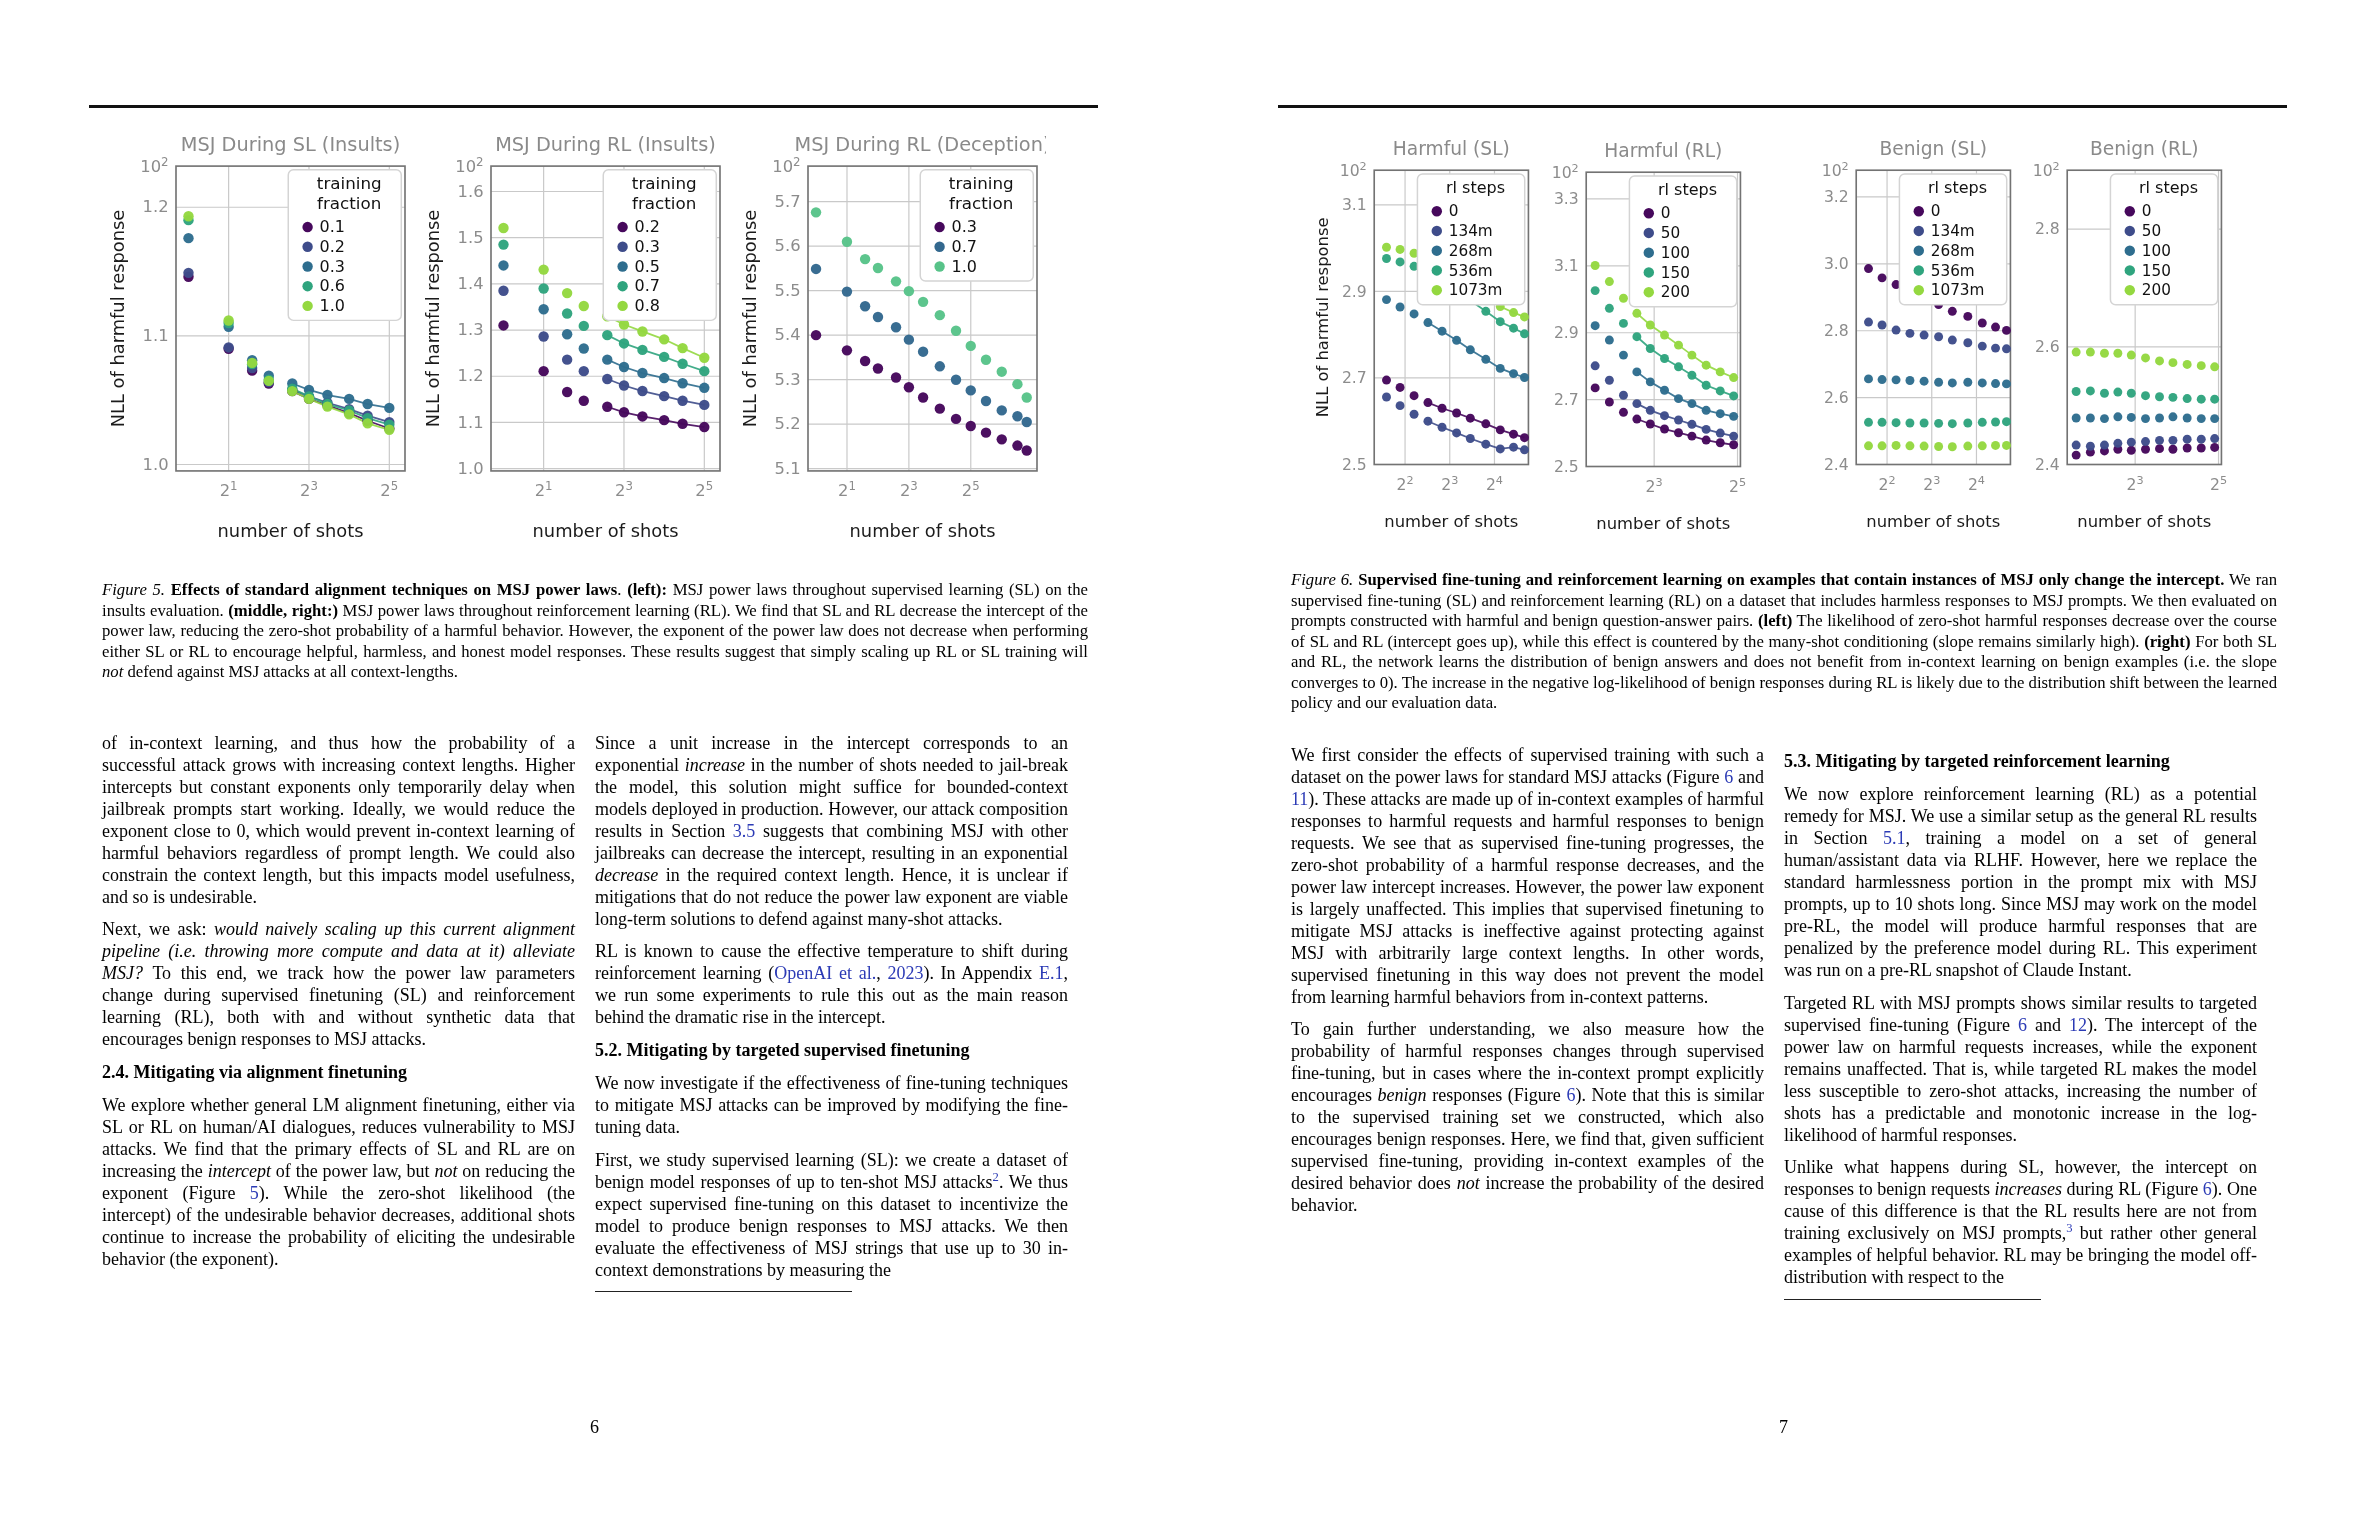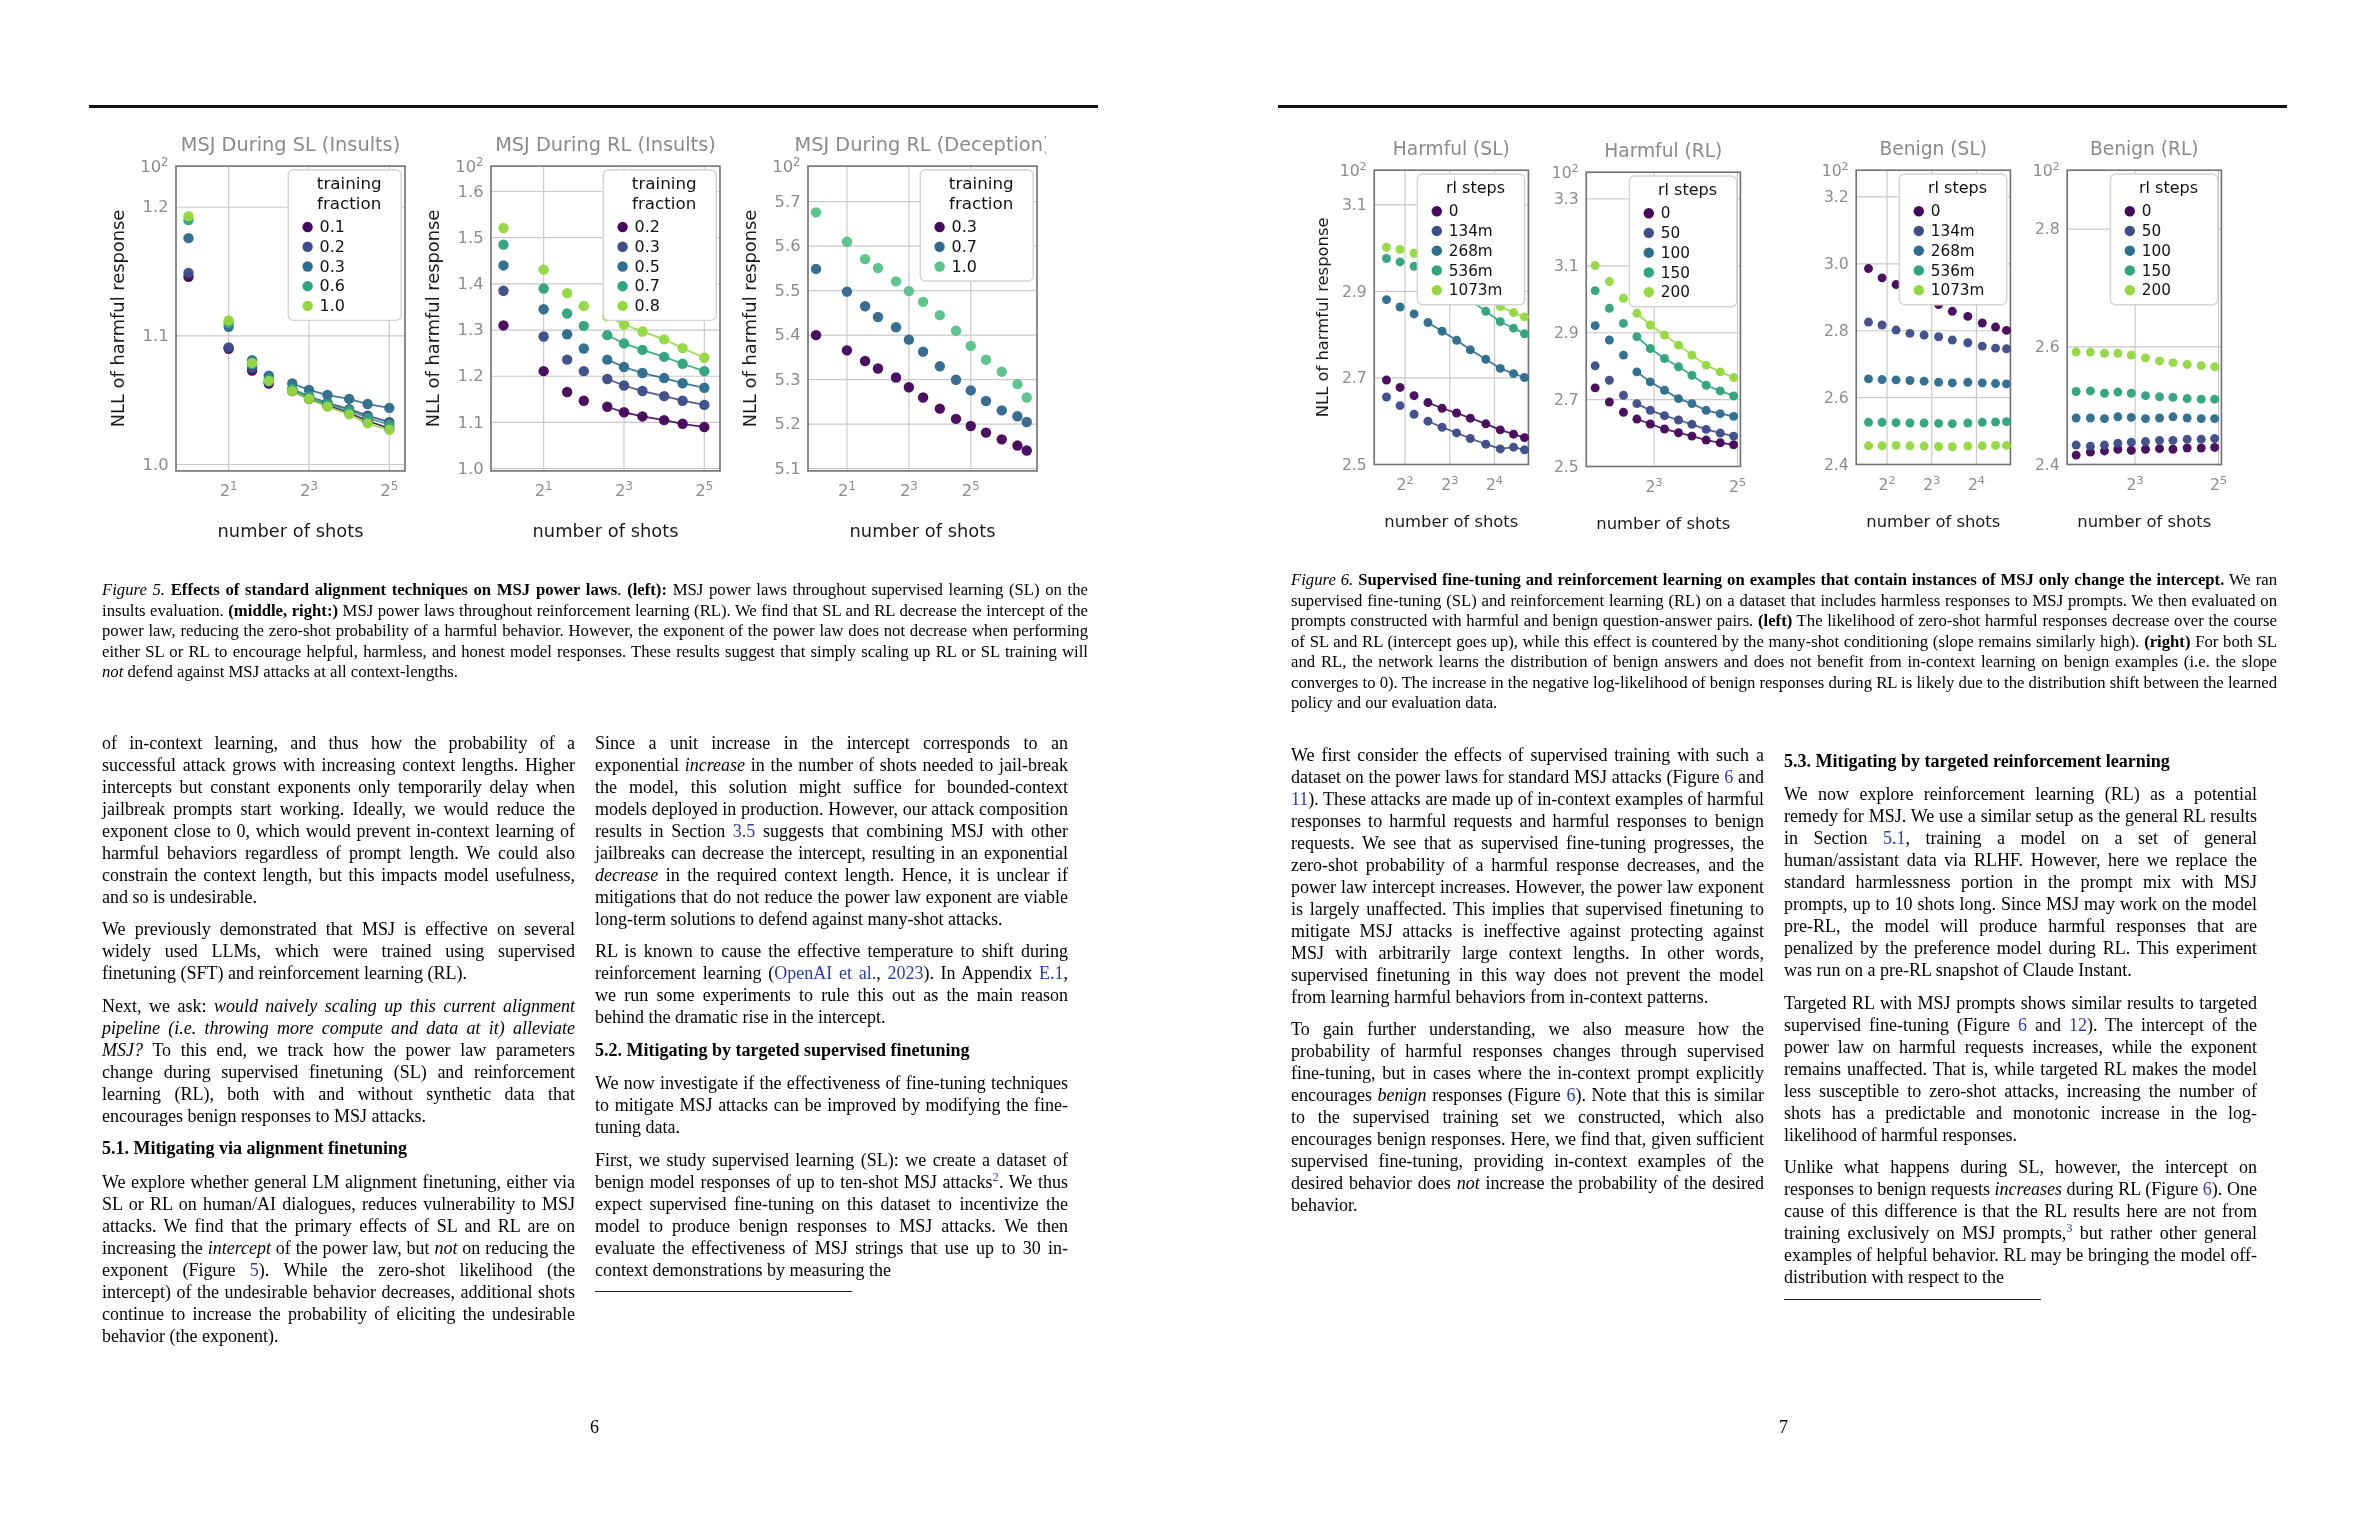--- a/index.html
+++ b/index.html
@@ -292,23 +292,22 @@
             <text x="283" y="151" font-size="21.5" fill="#111">0.3</text>
             <circle cx="267" cy="170.5" r="7" fill="#33688e"></circle>
             <text x="283" y="177.5" font-size="21.5" fill="#111">0.7</text>
             <circle cx="267" cy="197" r="7" fill="#58c389"></circle>
             <text x="283" y="204" font-size="21.5" fill="#111">1.0</text>
           </svg></div>
       </div>
     <div class="caption caption-left" id="caption-left"><span class="seg-i">Figure 5.</span><span>  </span><span class="seg-b">Effects of standard alignment techniques on MSJ power laws</span><span>. </span><span class="seg-b">(left):</span><span> MSJ power laws throughout supervised learning (SL) on the insults evaluation. </span><span class="seg-b">(middle, right:)</span><span> MSJ power laws throughout reinforcement learning (RL). We find that SL and RL decrease the intercept of the power law, reducing the zero-shot probability of a harmful behavior. However, the exponent of the power law does not decrease when performing either SL or RL to encourage helpful, harmless, and honest model responses. These results suggest that simply scaling up RL or SL training will </span><span class="seg-i">not</span><span> defend against MSJ attacks at all context-lengths.</span></div>
     <div class="col col-1 cols-left" id="col-left-1">
         <p><span>of in-context learning, and thus how the probability of a successful attack grows with increasing context lengths. Higher intercepts but constant exponents only temporarily delay when jailbreak prompts start working.  Ideally, we would reduce the exponent close to 0, which would prevent in-context learning of harmful behaviors regardless of prompt length. We could also constrain the context length, but this impacts model usefulness, and so is undesirable.</span></p>
-        <p><span>We previously demonstrated that MSJ is effective on several widely used LLMs, which were trained using supervised finetuning (SFT) and reinforcement learning (RL).</span></p>
         <p><span>Next, we ask: </span><span class="seg-i">would naively scaling up this current alignment pipeline (i.e. throwing more compute and data at it) alleviate MSJ?</span><span> To this end, we track how the power law parameters change during supervised finetuning (SL) and reinforcement learning (RL), both with and without synthetic data that encourages benign responses to MSJ attacks.</span></p>
-        <h3>5.1. Mitigating via alignment finetuning</h3>
+        <h3>2.4. Mitigating via alignment finetuning</h3>
         <p><span>We explore whether general LM alignment finetuning, either via SL or RL on human/AI dialogues, reduces vulnerability to MSJ attacks. We find that the primary effects of SL and RL are on increasing the </span><span class="seg-i">intercept</span><span> of the power law, but </span><span class="seg-i">not</span><span> on reducing the exponent (Figure </span><a class="ref" style="color: rgb(43, 58, 181);">5</a><span>).  While the zero-shot likelihood (the intercept) of the undesirable behavior decreases, additional shots continue to increase the probability of eliciting the undesirable behavior (the exponent).</span></p>
       </div>
     <div class="col col-2 cols-left" id="col-left-2">
         <p><span>Since a unit increase in the intercept corresponds to an exponential </span><span class="seg-i">increase</span><span> in the number of shots needed to jail-break the model, this solution might suffice for bounded-context models deployed in production.  However, our attack composition results in Section </span><a class="ref" style="color: rgb(43, 58, 181);">3.5</a><span> suggests that combining MSJ with other jailbreaks can decrease the intercept, resulting in an exponential </span><span class="seg-i">decrease</span><span> in the required context length. Hence, it is unclear if mitigations that do not reduce the power law exponent are viable long-term solutions to defend against many-shot attacks.</span></p>
         <p><span>RL is known to cause the effective temperature to shift during reinforcement learning (</span><a class="ref" style="color: rgb(43, 58, 181);">OpenAI et al.</a><span>, </span><a class="ref" style="color: rgb(43, 58, 181);">2023</a><span>).  In Appendix </span><a class="ref" style="color: rgb(43, 58, 181);">E.1</a><span>, we run some experiments to rule this out as the main reason behind the dramatic rise in the intercept.</span></p>
         <h3>5.2. Mitigating by targeted supervised finetuning</h3>
         <p><span>We now investigate if the effectiveness of fine-tuning techniques to mitigate MSJ attacks can be improved by modifying the fine-tuning data.</span></p>
         <p><span>First, we study supervised learning (SL): we create a dataset of benign model responses of up to ten-shot MSJ attacks</span><sup style="color: rgb(43, 58, 181);">2</sup><span>. We thus expect supervised fine-tuning on this dataset to incentivize the model to produce benign responses to MSJ attacks. We then evaluate the effectiveness of MSJ strings that use up to 30 in-context demonstrations by measuring the</span></p>
         <div class="fnrule"></div>
       </div>

